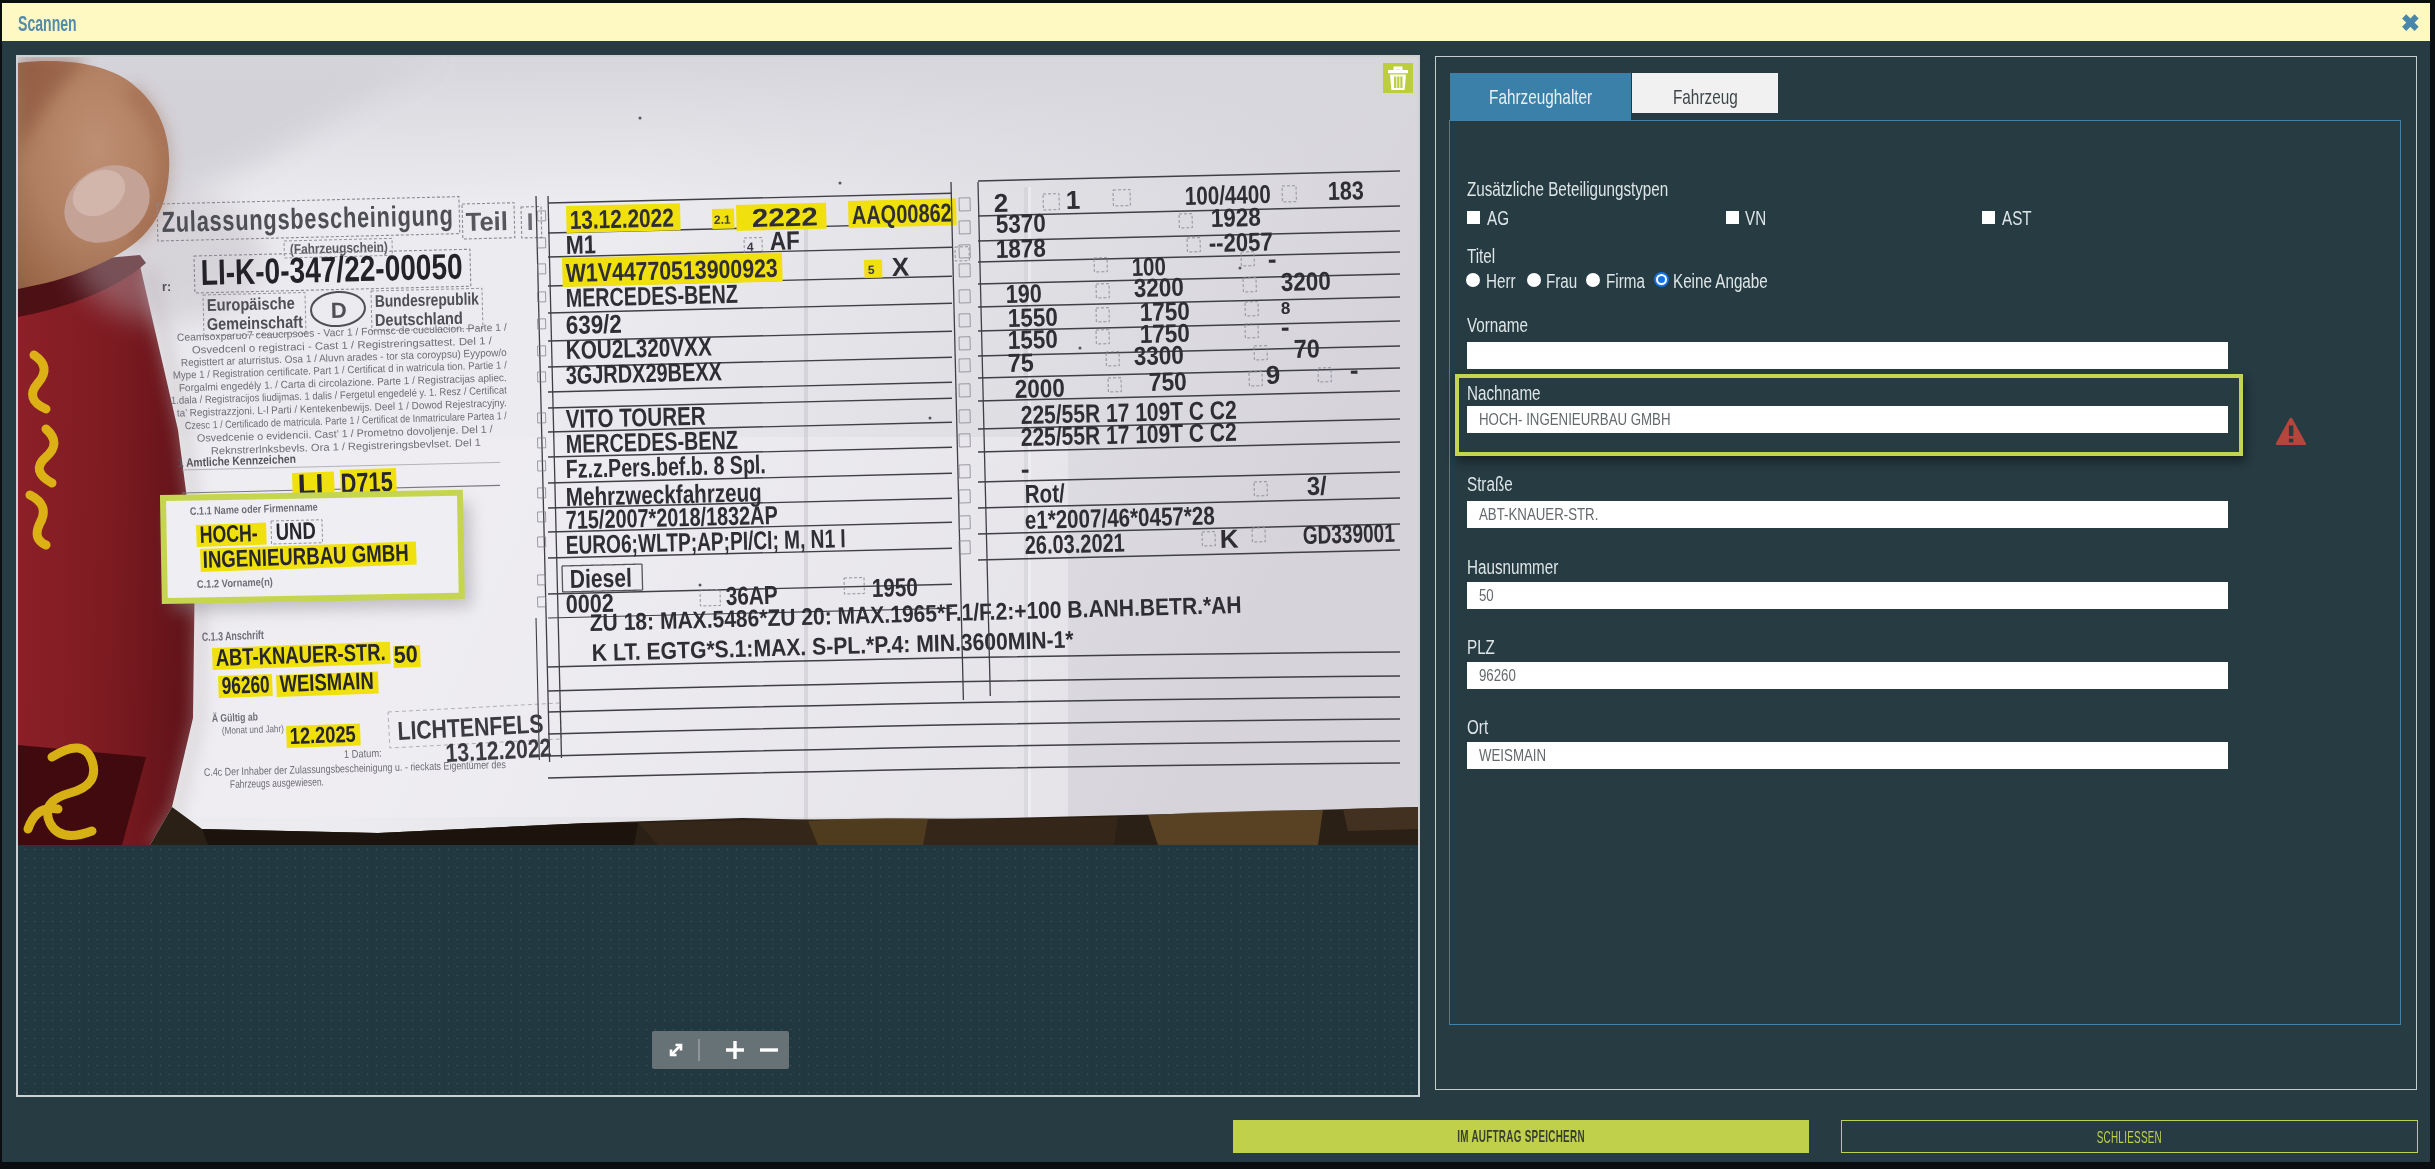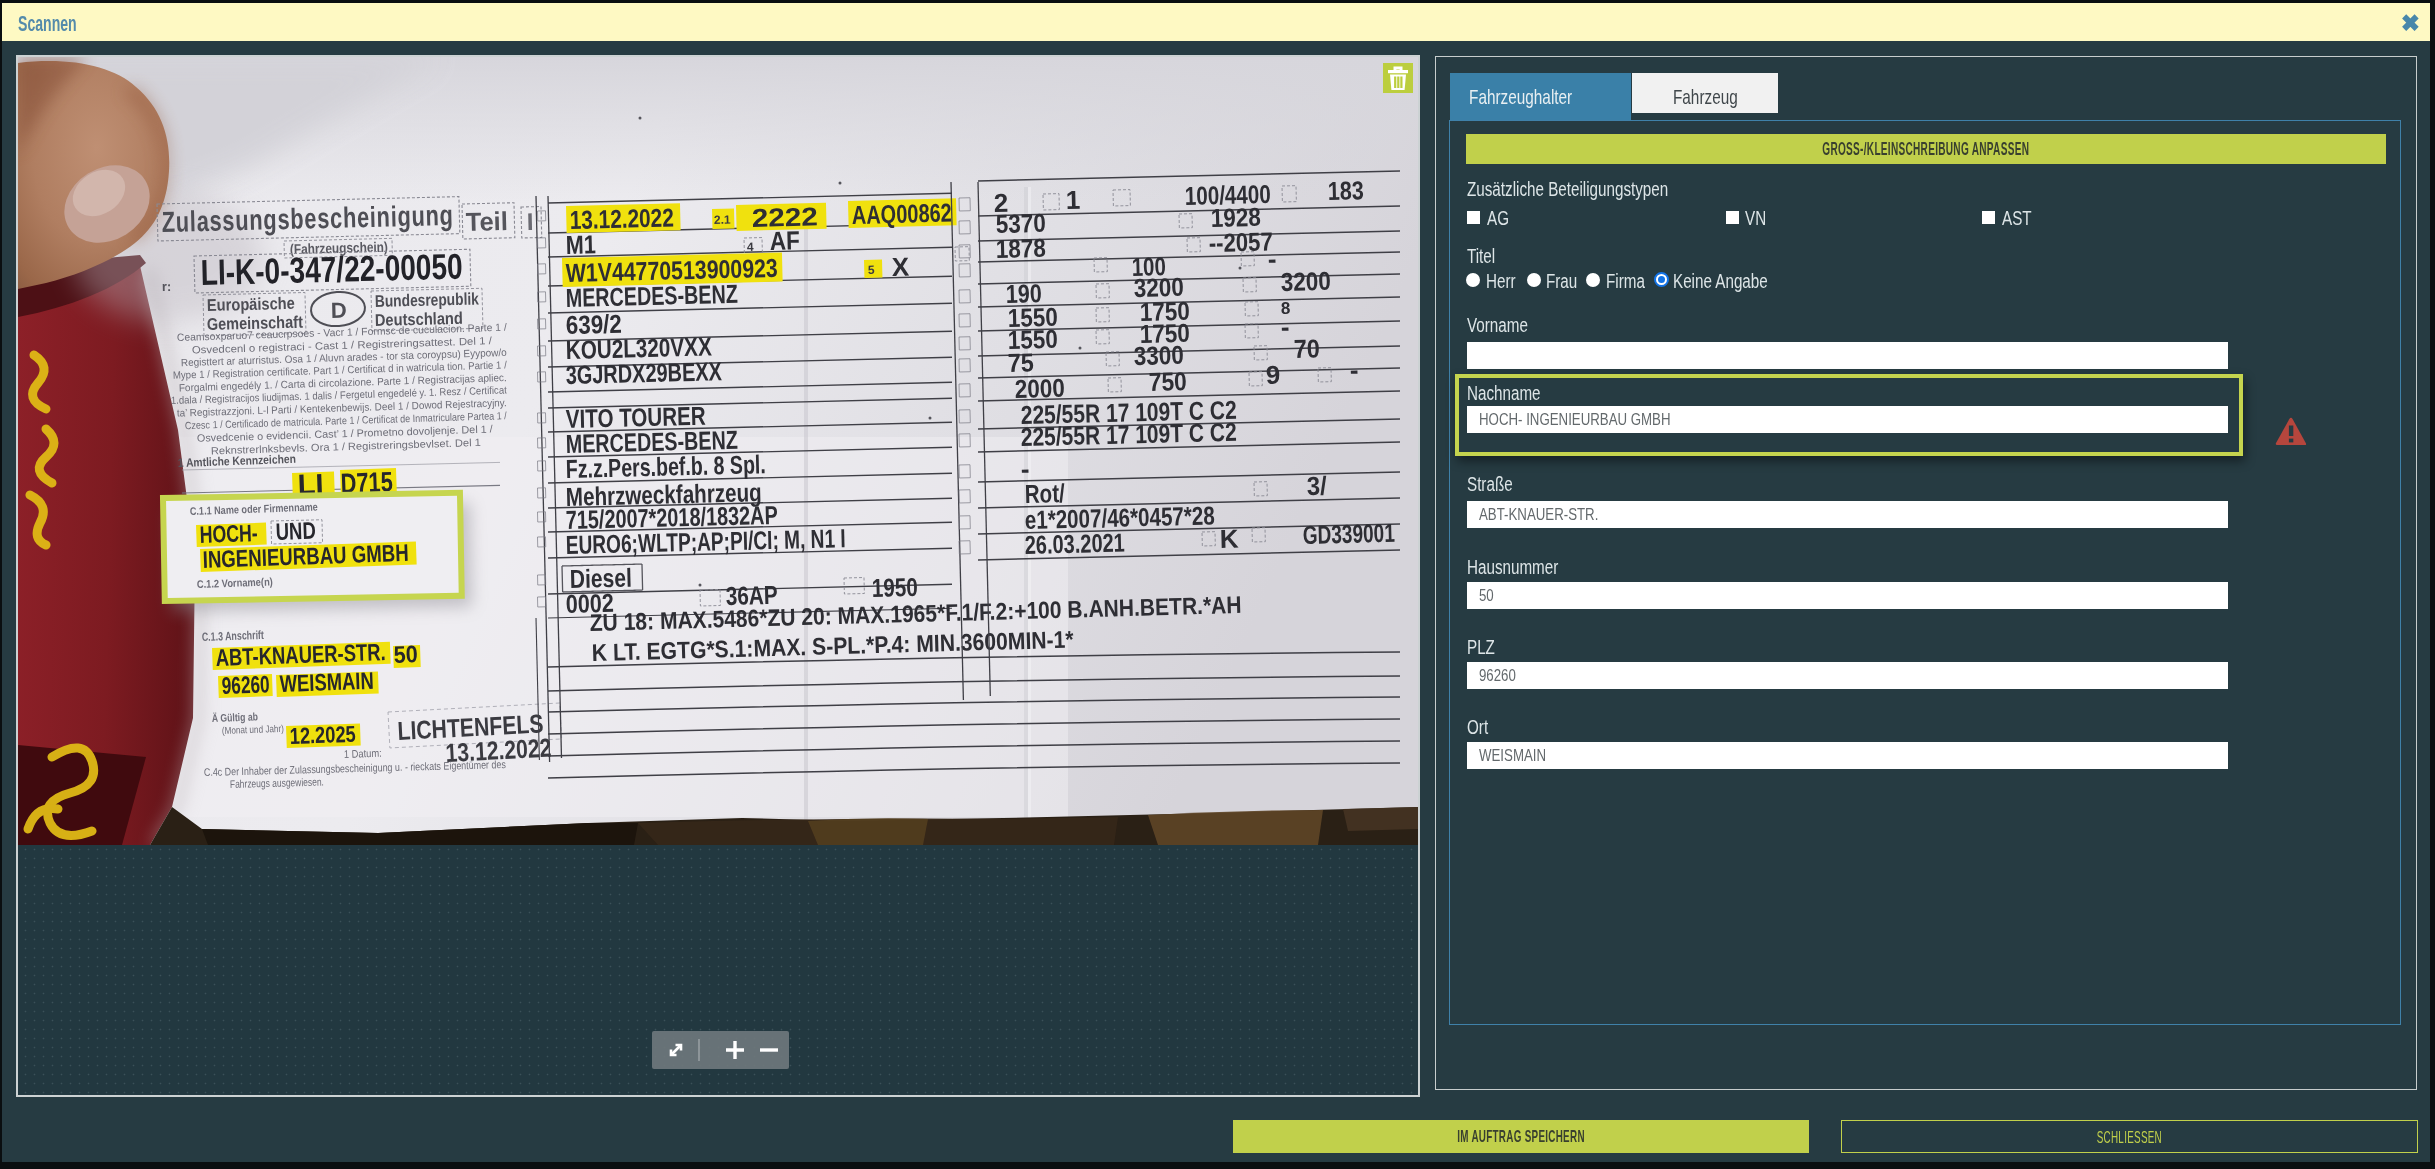--- a/index.html
+++ b/index.html
@@ -20,21 +20,21 @@
     border:2px solid #ccd2d3; background:#223840;
     background-image: radial-gradient(circle, rgba(160,180,186,0.20) 0.7px, transparent 1.1px);
     background-size:9px 9px; background-position:3px 5px; }
   #photo { position:absolute; left:0; top:0; width:1400px; height:788px; overflow:hidden; }
   #controls { position:absolute; left:634px; top:974px; width:137px; height:38px;
     background:rgba(110,119,124,0.92); border-radius:2px; }
   
   #rightbox { position:absolute; left:1435px; top:56px; width:982px; height:1034px;
     border:1px solid #c7cdcd; }
   .tab1 { position:absolute; left:14px; top:16px; width:181px; height:47px;
-    background:#3a80a8; color:#e8eff2; font-size:21px; text-align:left;
+    background:#3a80a8; color:#e8eff2; font-size:21px; text-align:center;
     line-height:47px; }
   .tab2 { position:absolute; left:196px; top:16px; width:146px; height:40px;
     background:#f1f1f1; color:#40474b; font-size:21px; text-align:center;
     line-height:47px; }
   .tab1 span, .tab2 span { display:inline-block; transform:scaleX(0.73);
     transform-origin:center; }
   #bluepanel { position:absolute; left:13px; top:63px; width:952px; height:905px;
     border:1px solid #3f81a9; }
   .greenbtn { position:absolute; left:16px; top:13px; width:920px; height:30px;
     background:#c1d04b; color:#39402f; font-weight:bold; font-size:17px;
@@ -400,21 +400,20 @@
         <path d="M108 19 H126"></path>
       </g>
     </svg>
   </div>
 </div>
 
 <div id="rightbox">
   <div class="tab1"><span>Fahrzeughalter</span></div>
   <div class="tab2"><span>Fahrzeug</span></div>
   <div id="bluepanel">
-    <div class="greenbtn"><span>GROSS-/KLEINSCHREIBUNG ANPASSEN</span></div>
     <div class="lbl" style="left:17px; top:57px;">Zusätzliche Beteiligungstypen</div>
     <div class="cb" style="left:17px; top:90px;"></div>
     <div class="lbl" style="left:37px; top:86px;">AG</div>
     <div class="cb" style="left:276px; top:90px;"></div>
     <div class="lbl" style="left:295px; top:86px;">VN</div>
     <div class="cb" style="left:532px; top:90px;"></div>
     <div class="lbl" style="left:552px; top:86px;">AST</div>
     <div class="lbl" style="left:17px; top:124px;">Titel</div>
     <div class="rd" style="left:16px; top:152px;"></div>
     <div class="lbl" style="left:36px; top:149px;">Herr</div>

